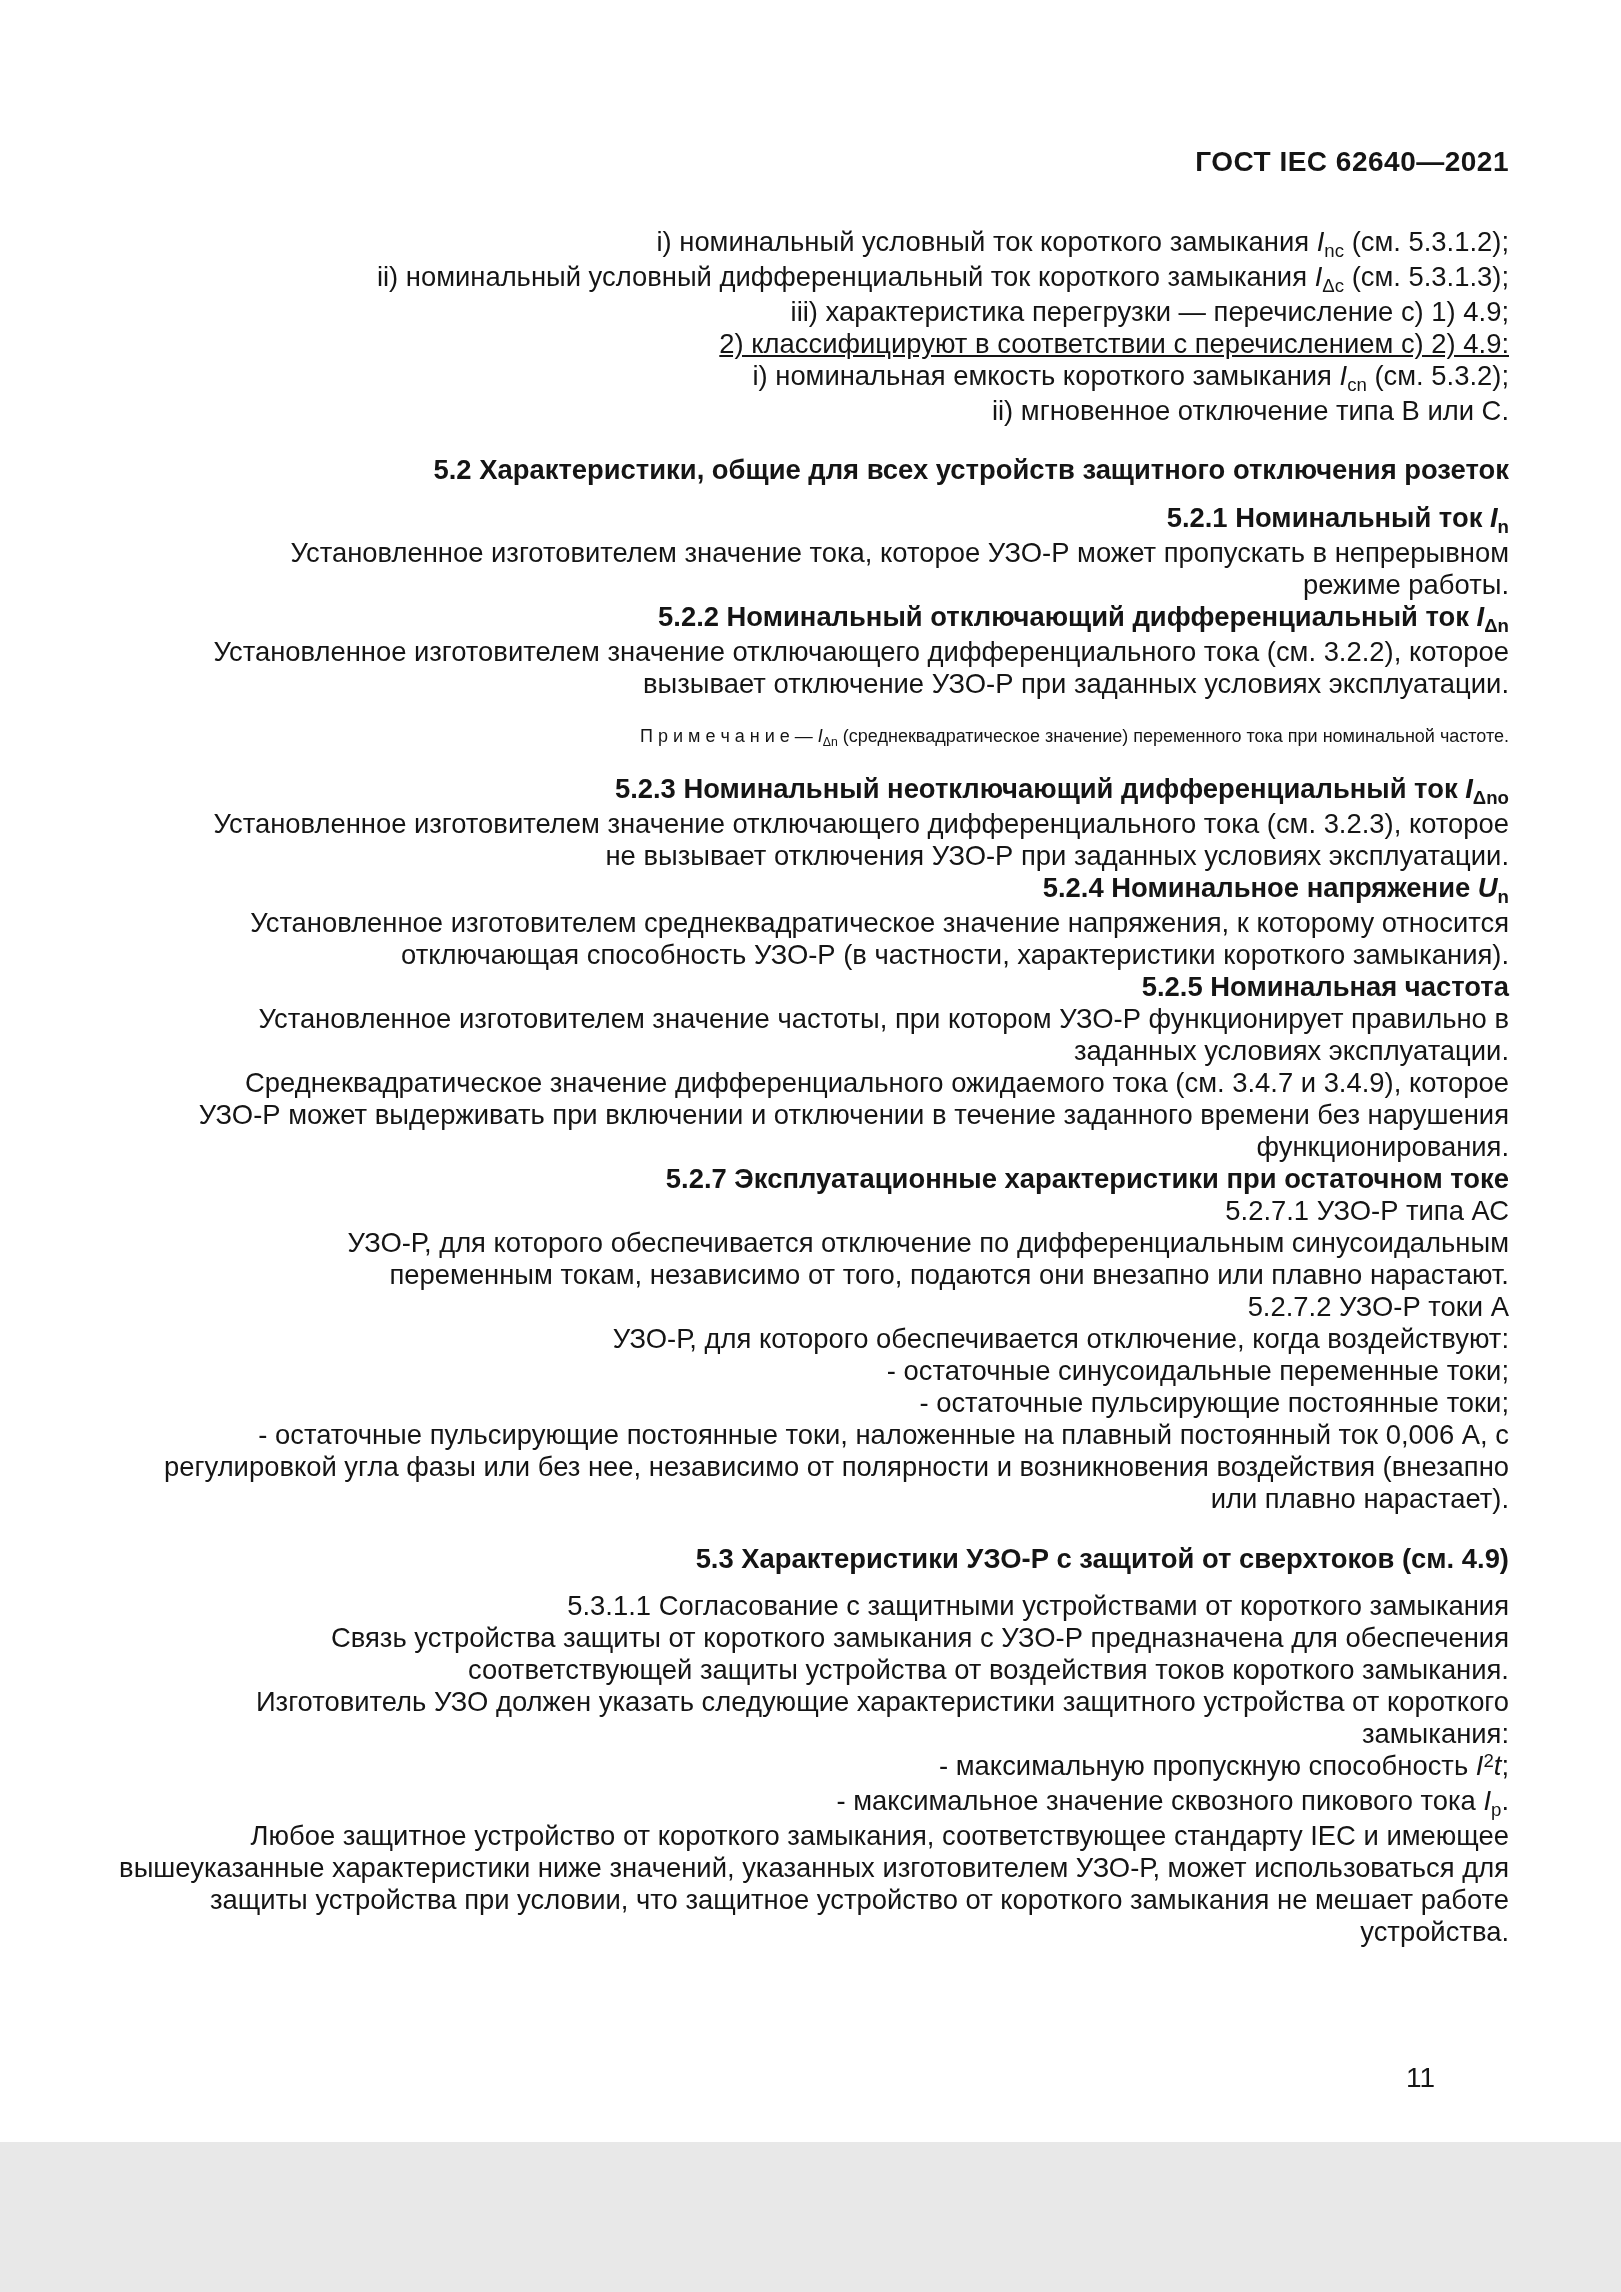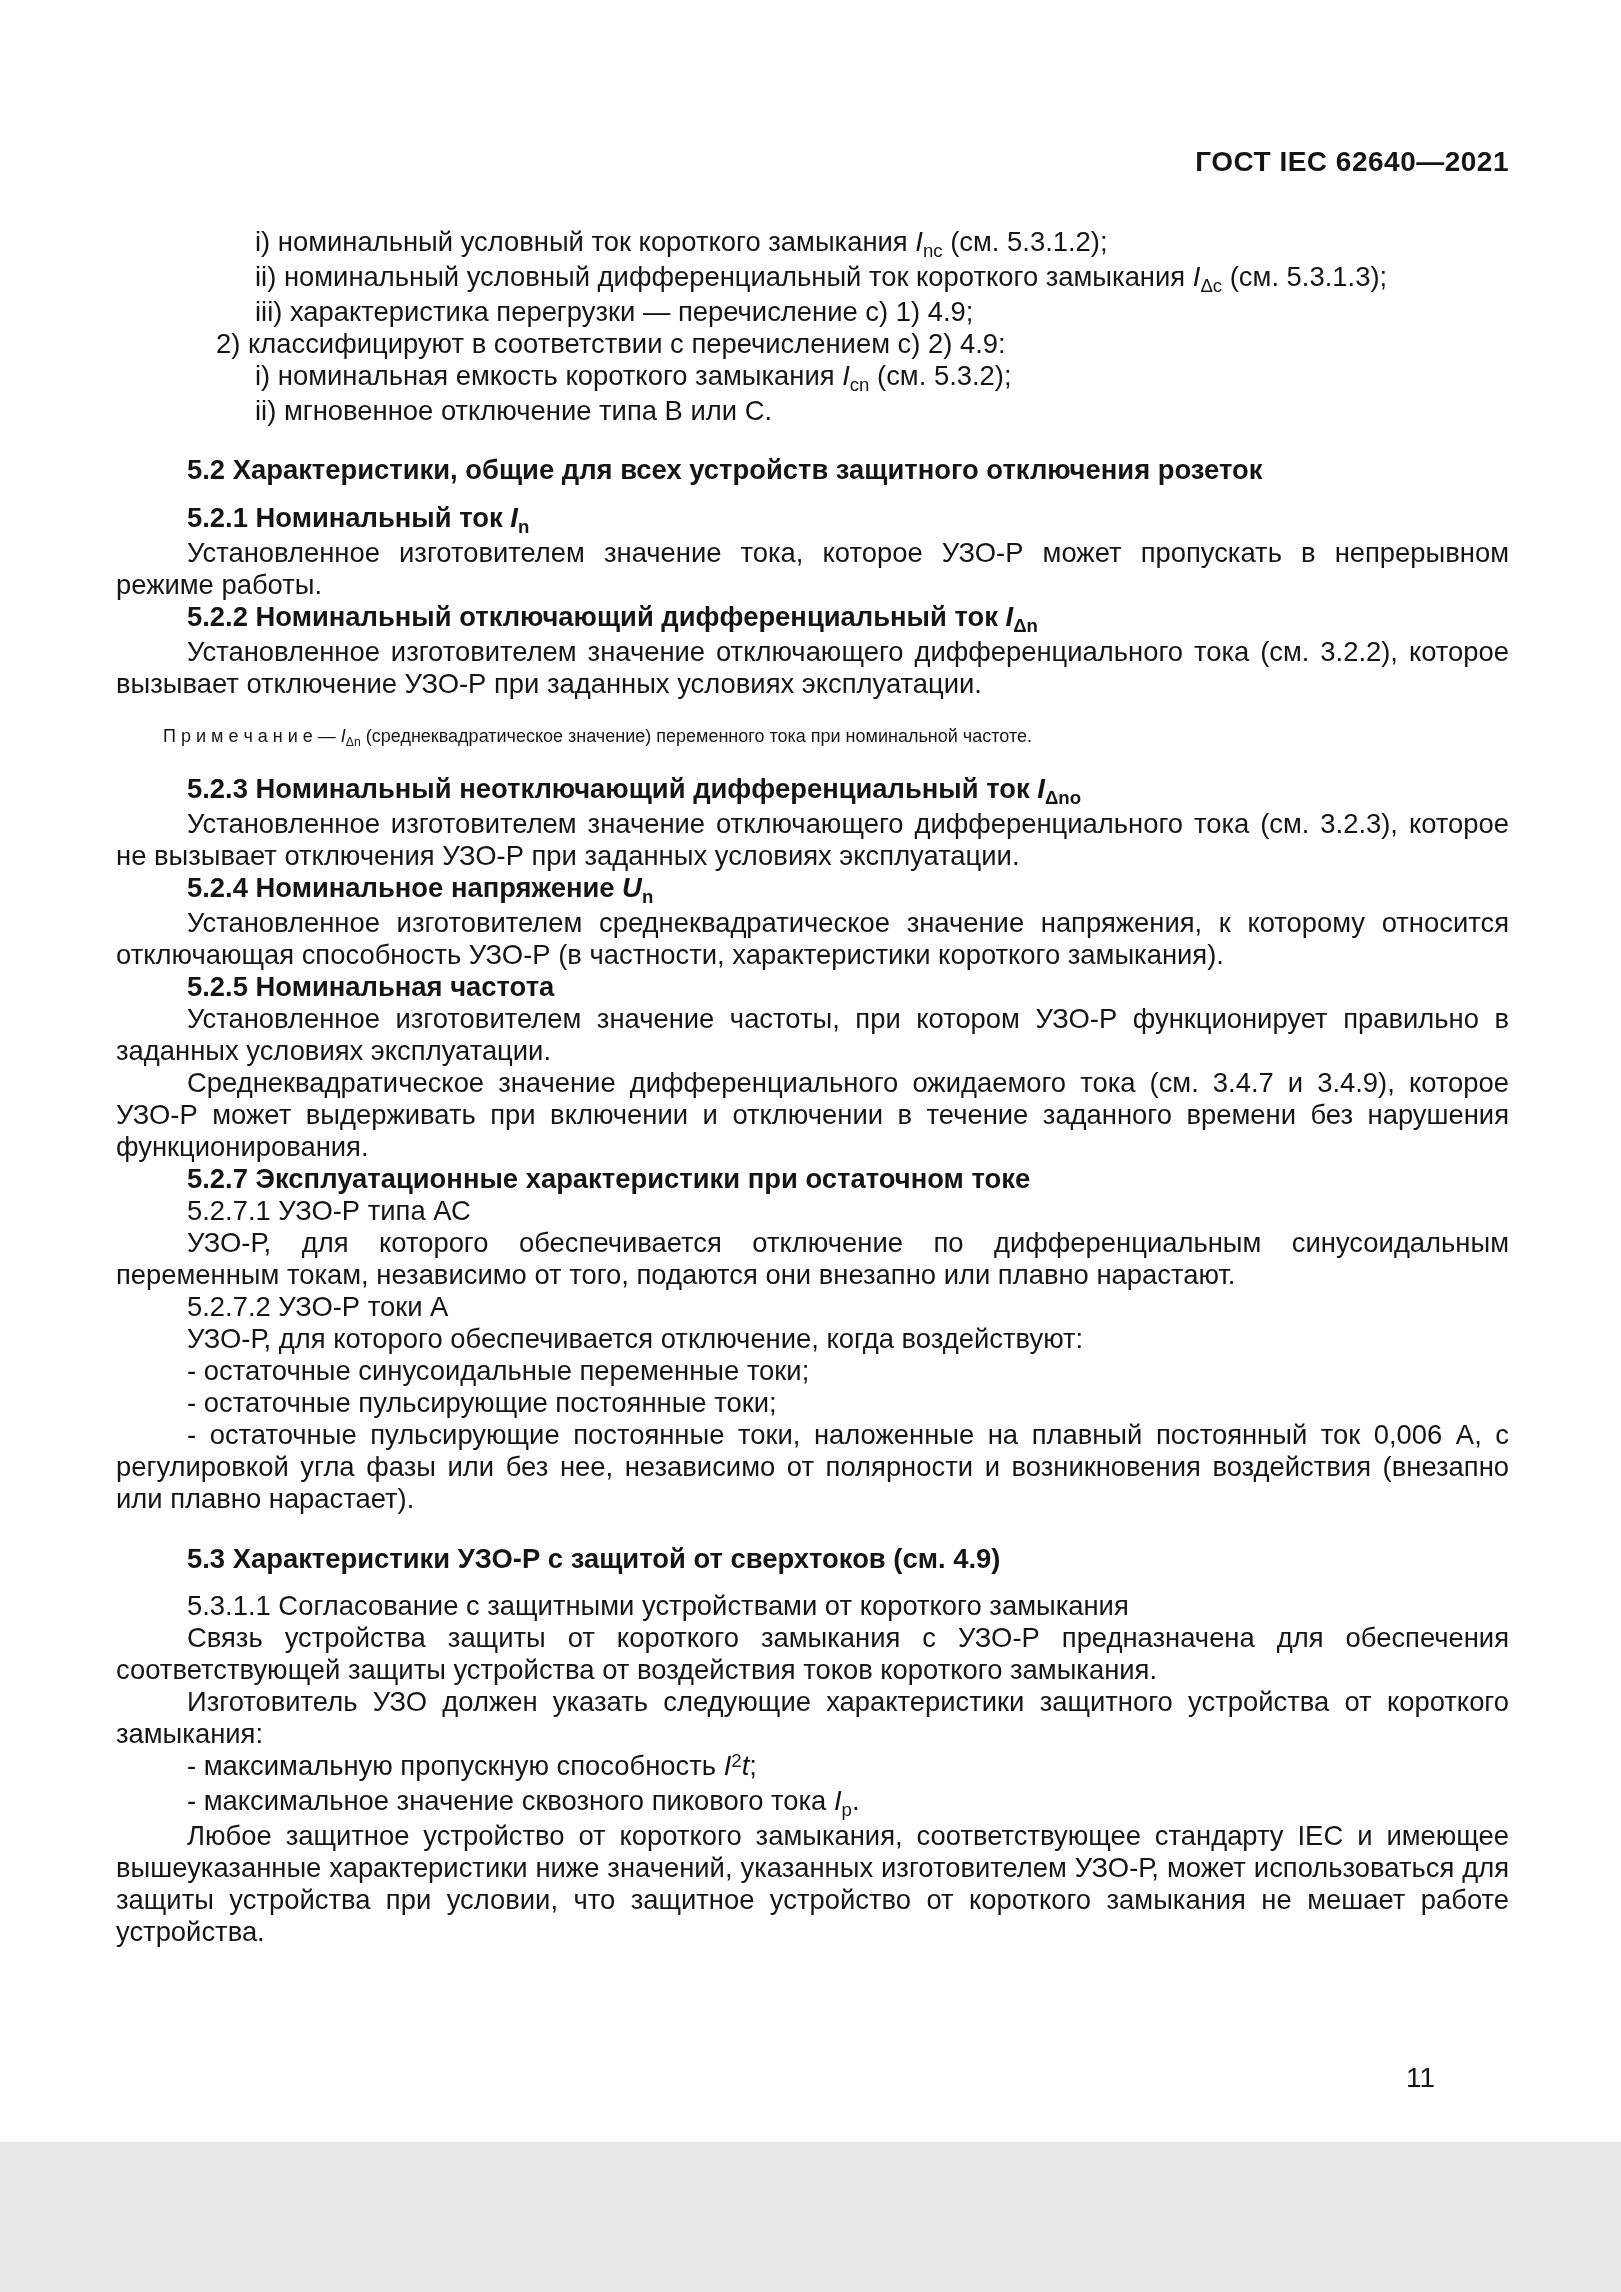--- a/index.html
+++ b/index.html
@@ -29,24 +29,24 @@
   }
   .content {
     position: absolute;
     top: 226px;
     left: 116px;
     right: 112px;
     font-size: 27.4px;
     line-height: 32px;
     text-align: justify;
   }
-  .content p { margin: 0; }
+  .content p { margin: 0; text-align: right; }
 
   .list-i   { padding-left: 139px; text-align: left; }
-  .list-2   { padding-left: 100px; text-align: left; }
+  .list-2   { padding-left: 100px; text-align: left; text-decoration: underline; }
 
   .h2 {
     font-weight: bold;
     text-indent: 71px;
     text-align: left;
     margin-top: 27.4px !important;
     margin-bottom: 15.7px !important;
   }
   .h3 {
     font-weight: bold;

